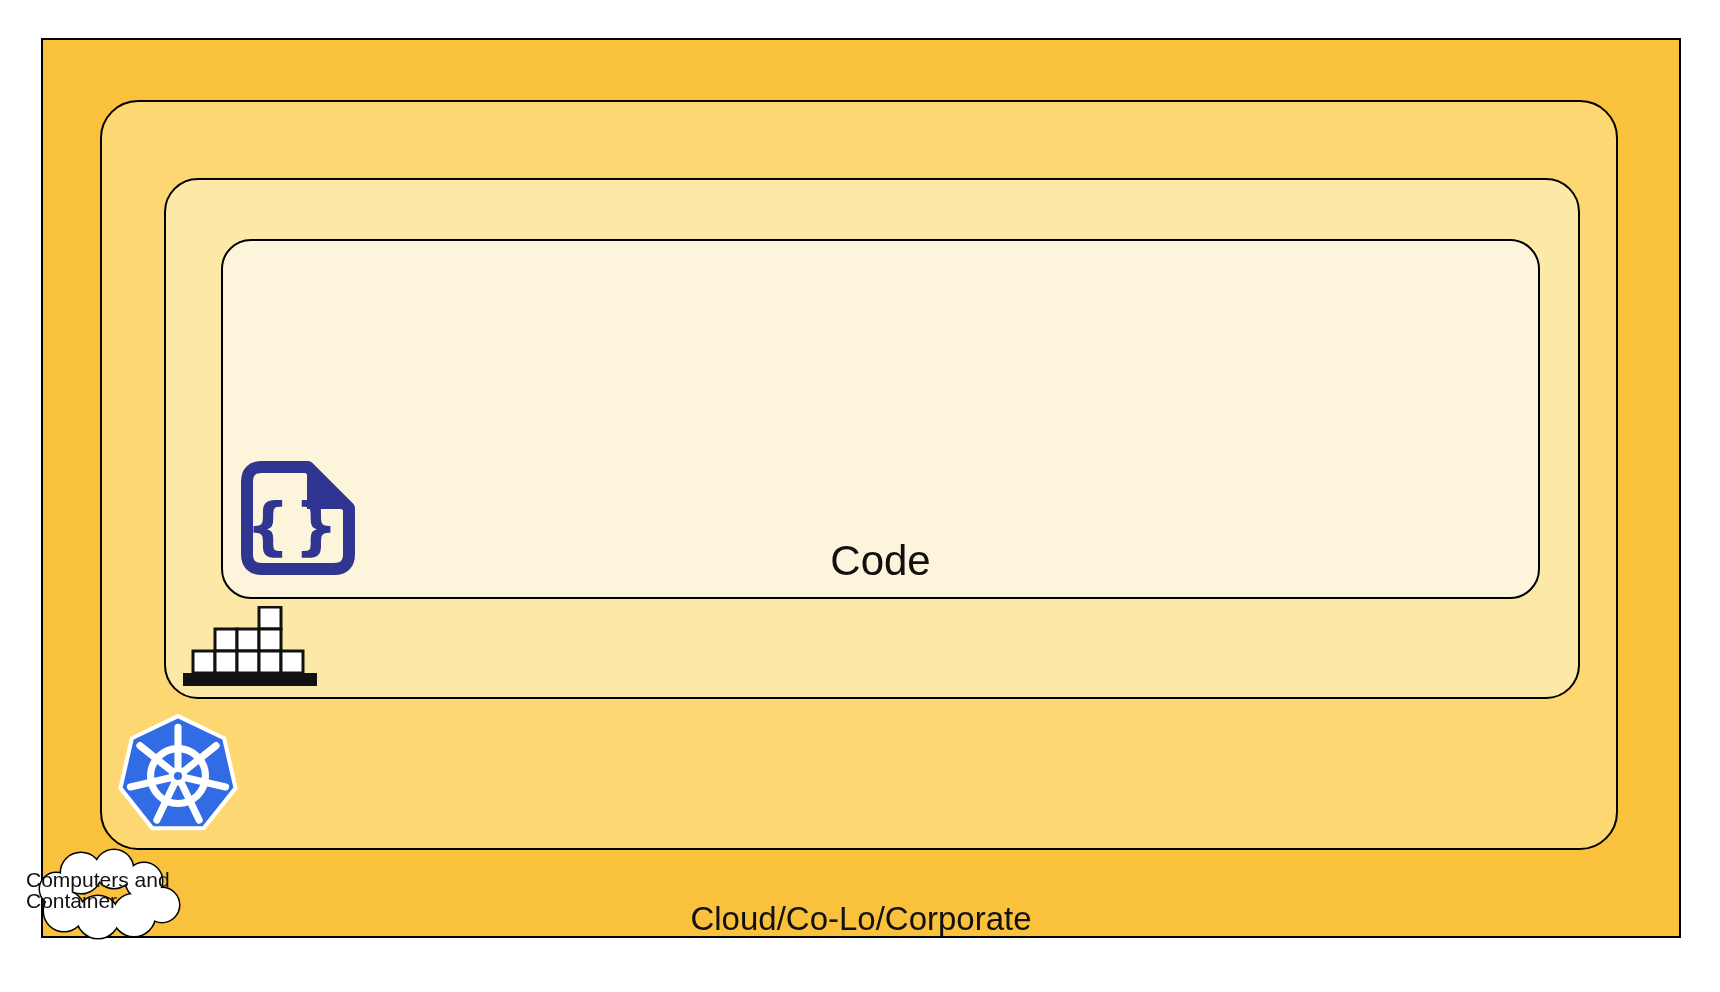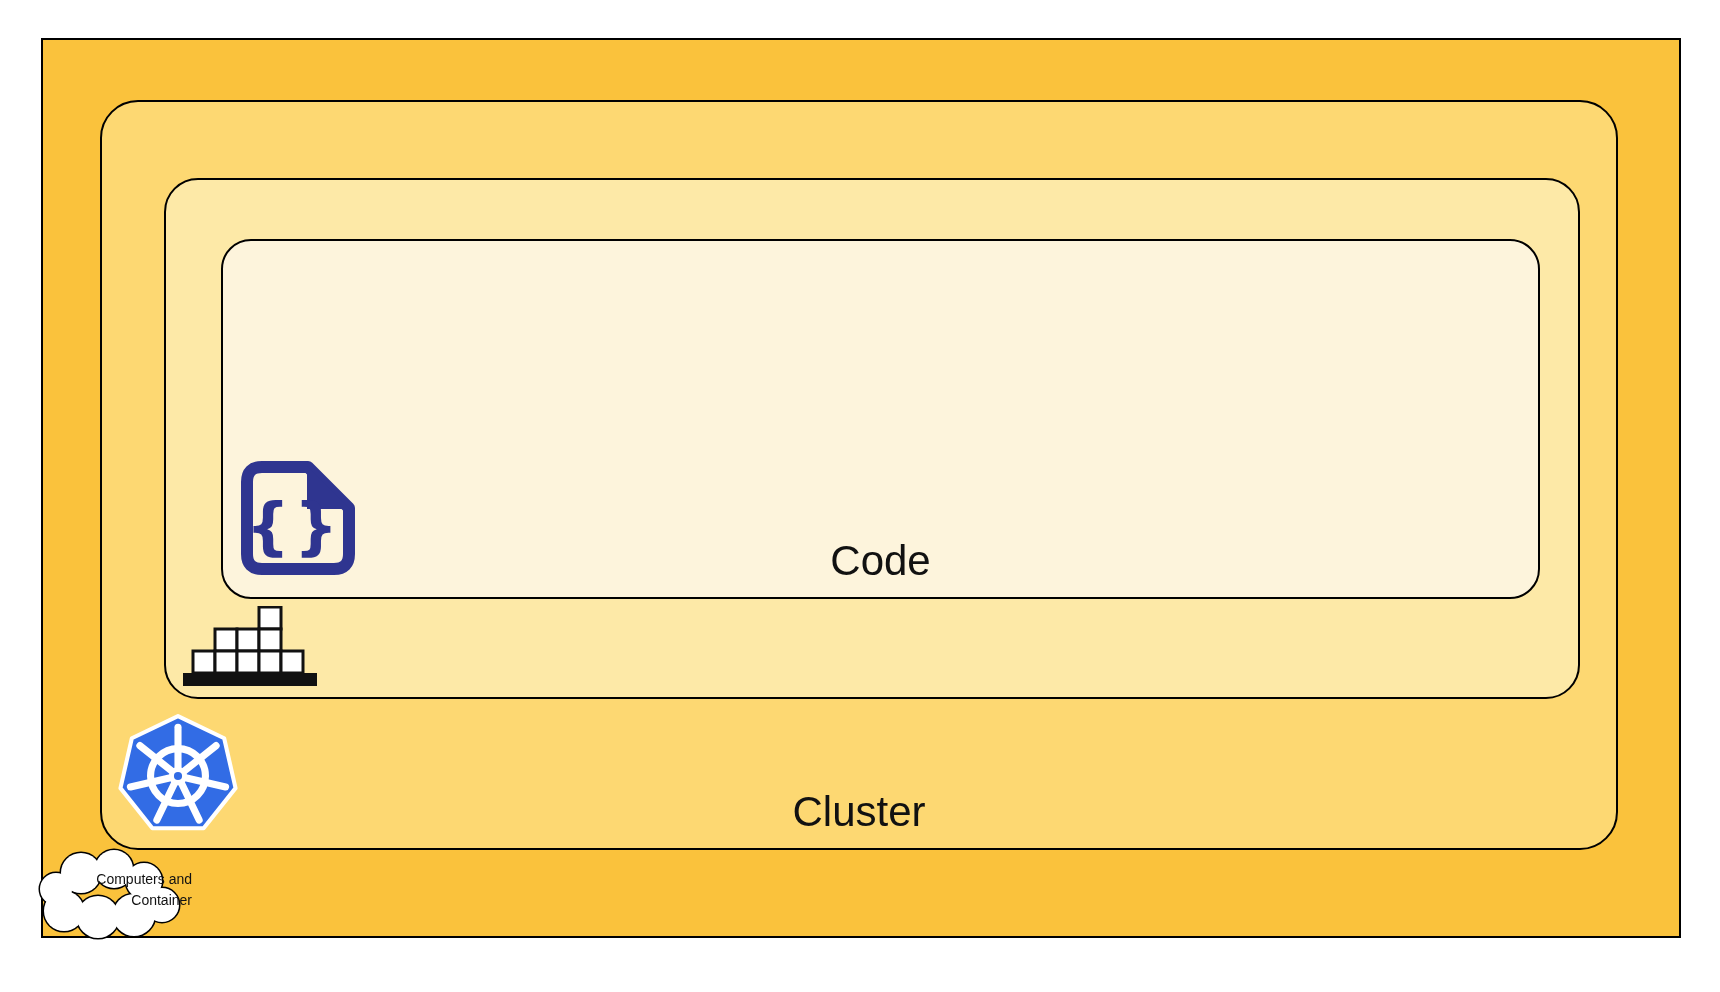--- a/index.html
+++ b/index.html
@@ -69,22 +69,22 @@
     position: absolute;
     left: 26px; top: 843px;
     width: 166px; height: 102px;
     z-index: 5;
   }
   #cloud-callout svg { position: absolute; left: 0; top: 0; }
   #cloud-callout-text {
     position: absolute;
     left: 0; right: 0;
     top: 26px;
-    text-align: right;
-    font-size: 14px;
+    text-align: left;
+    font-size: 21px;
     line-height: 21px;
     color: #111111;
   }
 </style>
 </head>
 <body>
 
 <div id="canvas">
 
   <div class="layer" id="layer-cloud">
@@ -136,24 +136,24 @@
             <line x1="60" y1="64" x2="80.8" y2="107.3"></line>
             <line x1="60" y1="64" x2="106.8" y2="74.7"></line>
             <line x1="60" y1="64" x2="97.5" y2="34.1"></line>
           </g>
           <circle cx="60" cy="64" r="27" fill="none" stroke="#ffffff" stroke-width="7"></circle>
           <circle cx="60" cy="64" r="9" fill="#ffffff"></circle>
           <circle cx="60" cy="64" r="4" fill="#326CE5"></circle>
         </svg>
       </div>
 
-      <div class="layer-label" id="label-cluster">Cluster</div>
     </div>
 
     <div class="layer-label" id="label-cloud">
+      <div>Cloud/Co-Lo/Corporate</div>
     </div>
   </div>
 
   <div id="cloud-callout">
     <svg width="166" height="102" viewBox="0 0 166 102">
       <g fill="#ffffff" stroke="#000000" stroke-width="3">
         <circle cx="38" cy="68" r="20"></circle>
         <circle cx="30" cy="46" r="16"></circle>
         <circle cx="55" cy="30" r="20"></circle>
         <circle cx="88" cy="26" r="19"></circle>

